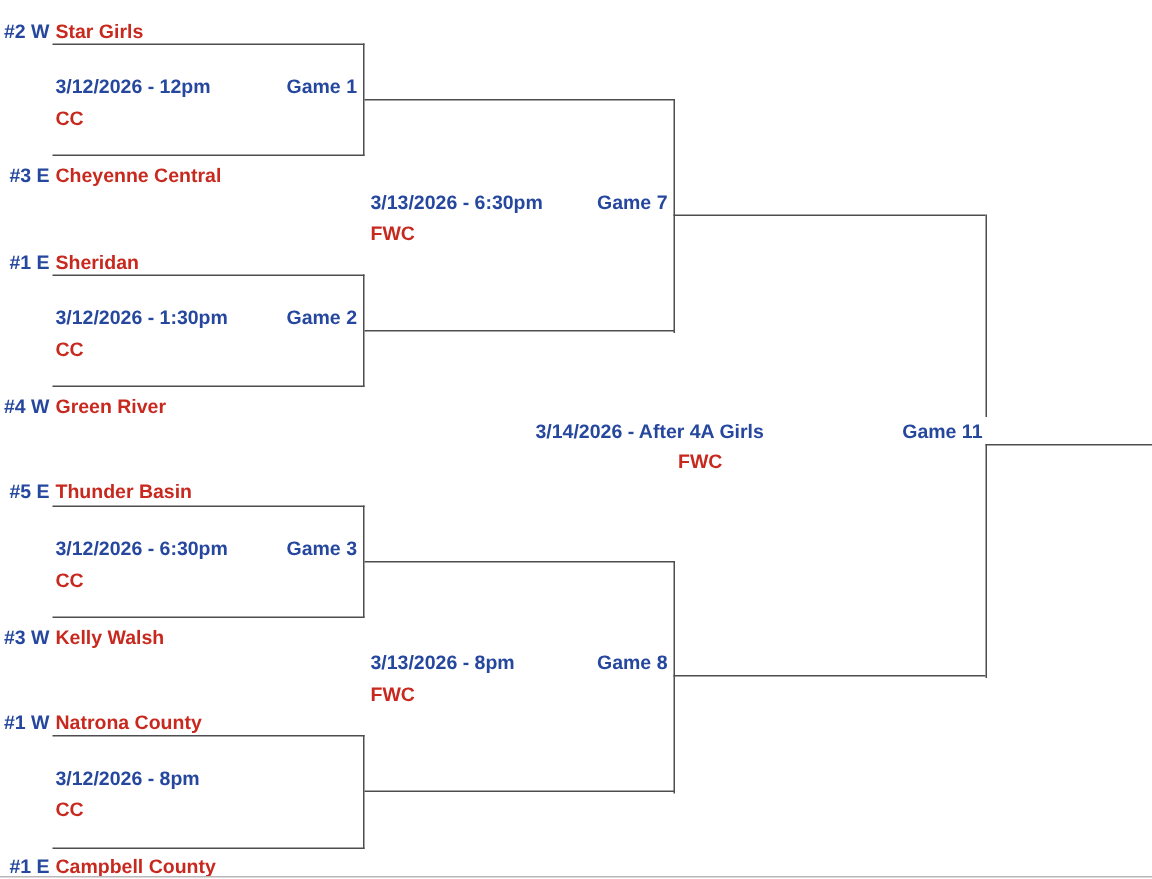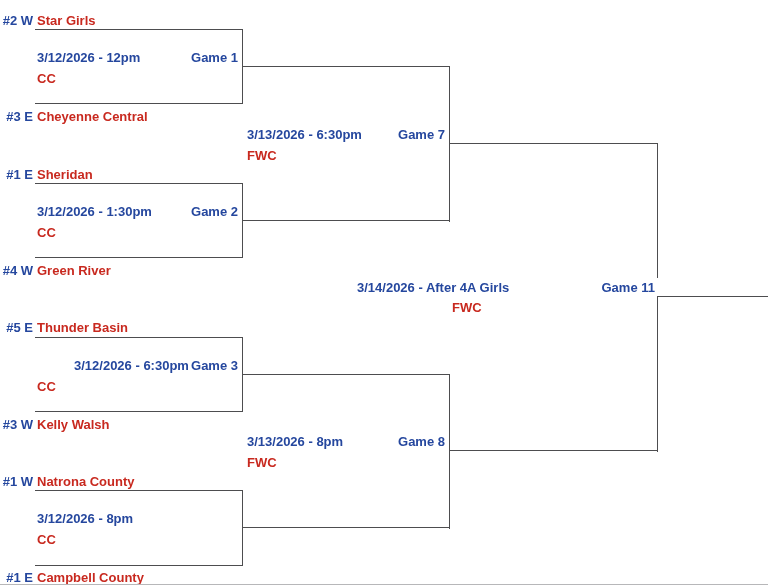--- a/index.html
+++ b/index.html
@@ -61,21 +61,21 @@
 
   <div class="ln v-ln" style="left:657px; top:143px; height:135px;"></div>
   <div class="t blue" style="left:357px; top:281px;">3/14/2026 - After 4A Girls</div>
   <div class="t blue right" style="left:457px; top:281px; width:198px;">Game 11</div>
   <div class="t red" style="left:452px; top:301px;">FWC</div>
   <div class="ln corner" style="left:657px; top:296px; width:111px; height:156px;"></div>
 
   <div class="t blue right" style="left:0; top:321px; width:33px;">#5 E</div>
   <div class="t red" style="left:37px; top:321px;">Thunder Basin</div>
   <div class="ln m-box" style="left:35px; top:337px; width:208px; height:75px;"></div>
-  <div class="t blue" style="left:37px; top:359px;margin-left:37px;">3/12/2026 - 6:30pm</div>
+  <div class="t blue" style="left:37px; top:359px;">3/12/2026 - 6:30pm</div>
   <div class="t blue right" style="left:37px; top:359px; width:201px;">Game 3</div>
   <div class="t red" style="left:37px; top:380px;">CC</div>
   <div class="t blue right" style="left:0; top:418px; width:33px;">#3 W</div>
   <div class="t red" style="left:37px; top:418px;">Kelly Walsh</div>
   <div class="ln h-ln" style="left:243px; top:374px; width:207px;"></div>
 
   <div class="ln v-ln" style="left:449px; top:374px; height:155px;"></div>
   <div class="t blue" style="left:247px; top:435px;">3/13/2026 - 8pm</div>
   <div class="t blue right" style="left:247px; top:435px; width:198px;">Game 8</div>
   <div class="t red" style="left:247px; top:456px;">FWC</div>

